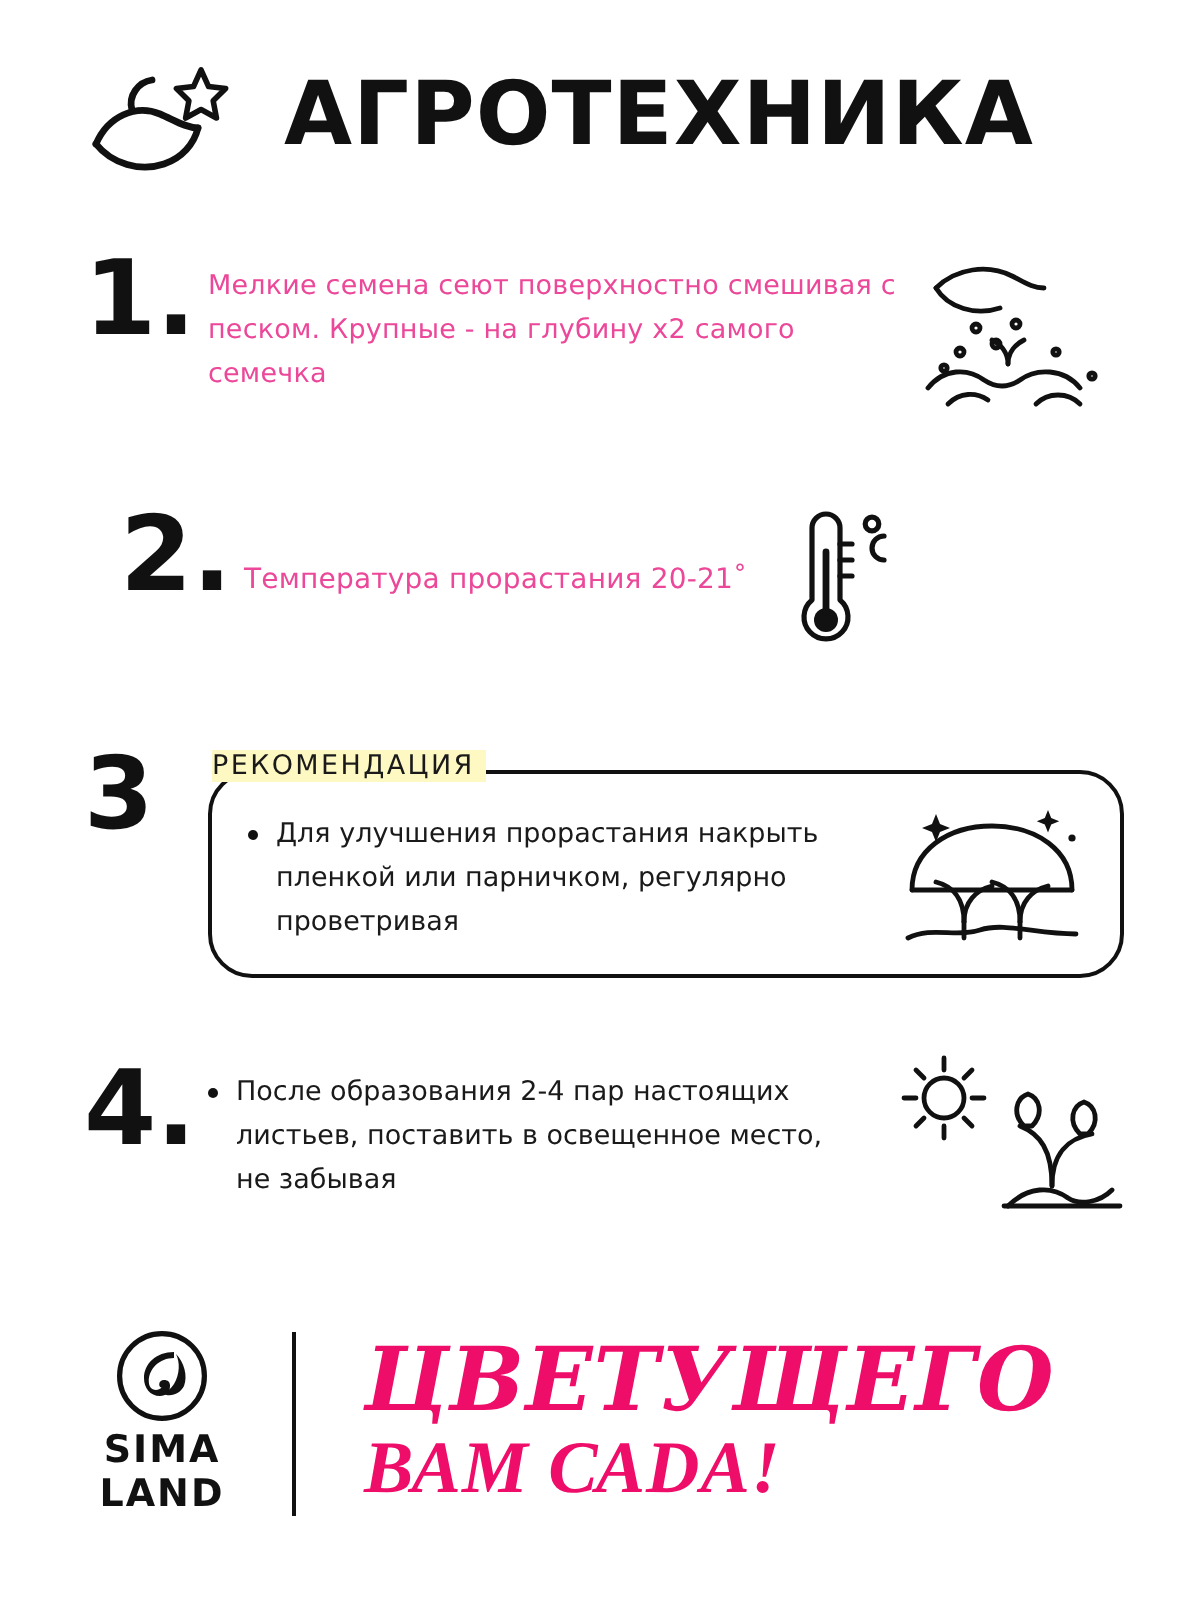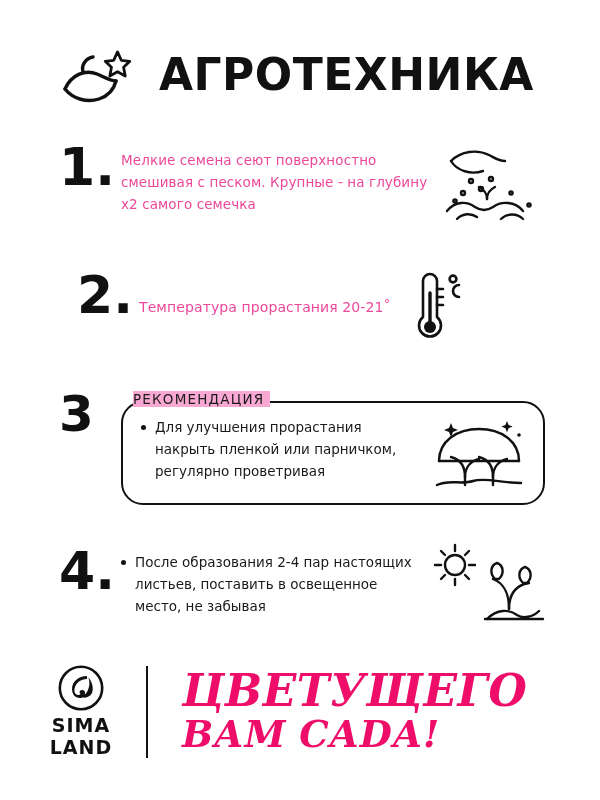--- a/index.html
+++ b/index.html
@@ -6,21 +6,21 @@
   html, body {
     width: 600px; height: 800px;
     background: #ffffff;
     font-family: "DejaVu Sans", sans-serif;
     color: #1a1a1a;
     overflow: hidden;
   }
   .page {
     position: relative;
     width: 592px; height: 800px;
-    padding: 17px;
+    padding: 0;
   }
 
   
   .header {
     display: flex;
     align-items: center;
     padding: 26px 30px 0 42px;
     gap: 14px;
   }
   .header-icon {
@@ -95,34 +95,34 @@
   .step2 .step-text { font-size: 14px; }
   .step2 .art { width: 62px; height: 76px; flex: 0 0 62px; }
 
   
   .step3 { margin-top: 44px; }
   .rec-wrap { flex: 1 1 auto; position: relative; }
   .rec-label {
     font-size: 13.5px;
     letter-spacing: 1.2px;
     color: #1a1a1a;
-    margin-left: 12px;
+    margin-left: 2px;
     margin-bottom: 4px;
     display: inline-block;
-    background: #f9a8d4;
+    background: #fef9c3;
     position: relative;
     z-index: 2;
     padding-right: 6px;
   }
   .rec-box {
     border: 2px solid #111;
     border-radius: 22px;
     padding: 14px 16px 14px 18px;
     display: flex;
-    align-items: flex-start;
+    align-items: flex-end;
     gap: 8px;
     margin-top: -10px;
   }
   .rec-box .art { width: 96px; height: 72px; flex: 0 0 96px; }
 
   
   .step4 { margin-top: 40px; }
   .step4 .step-num { font-size: 52px; }
   .step4 .art {
     width: 120px; height: 86px; flex: 0 0 120px;
@@ -163,21 +163,21 @@
   }
   .slogan-line {
     color: #ef0d6a;
     font-family: "DejaVu Serif", serif;
     font-weight: bold;
     font-style: italic;
     line-height: 1.02;
     letter-spacing: 0.5px;
   }
   .slogan-1 { font-size: 44px; }
-  .slogan-2 { font-size: 37px; margin-top: 2px; }
+  .slogan-2 { font-size: 37px; margin-top: 2px; font-family: Liberation Serif, serif; }
 </style>
 </head>
 <body>
 
 <div class="page">
 
   <div class="header">
     <span class="header-icon">
       <svg viewBox="0 0 86 64" width="86" height="64" fill="none" stroke="#111" stroke-width="3.4" stroke-linecap="round" stroke-linejoin="round">
         <path d="M74 6 L78.6 16.2 L89 17.4 L81.4 24.8 L83.4 35.4 L74 30.2 L64.6 35.4 L66.6 24.8 L59 17.4 L69.4 16.2 Z" transform="translate(-12,2) scale(0.82) translate(12,0)"></path>

